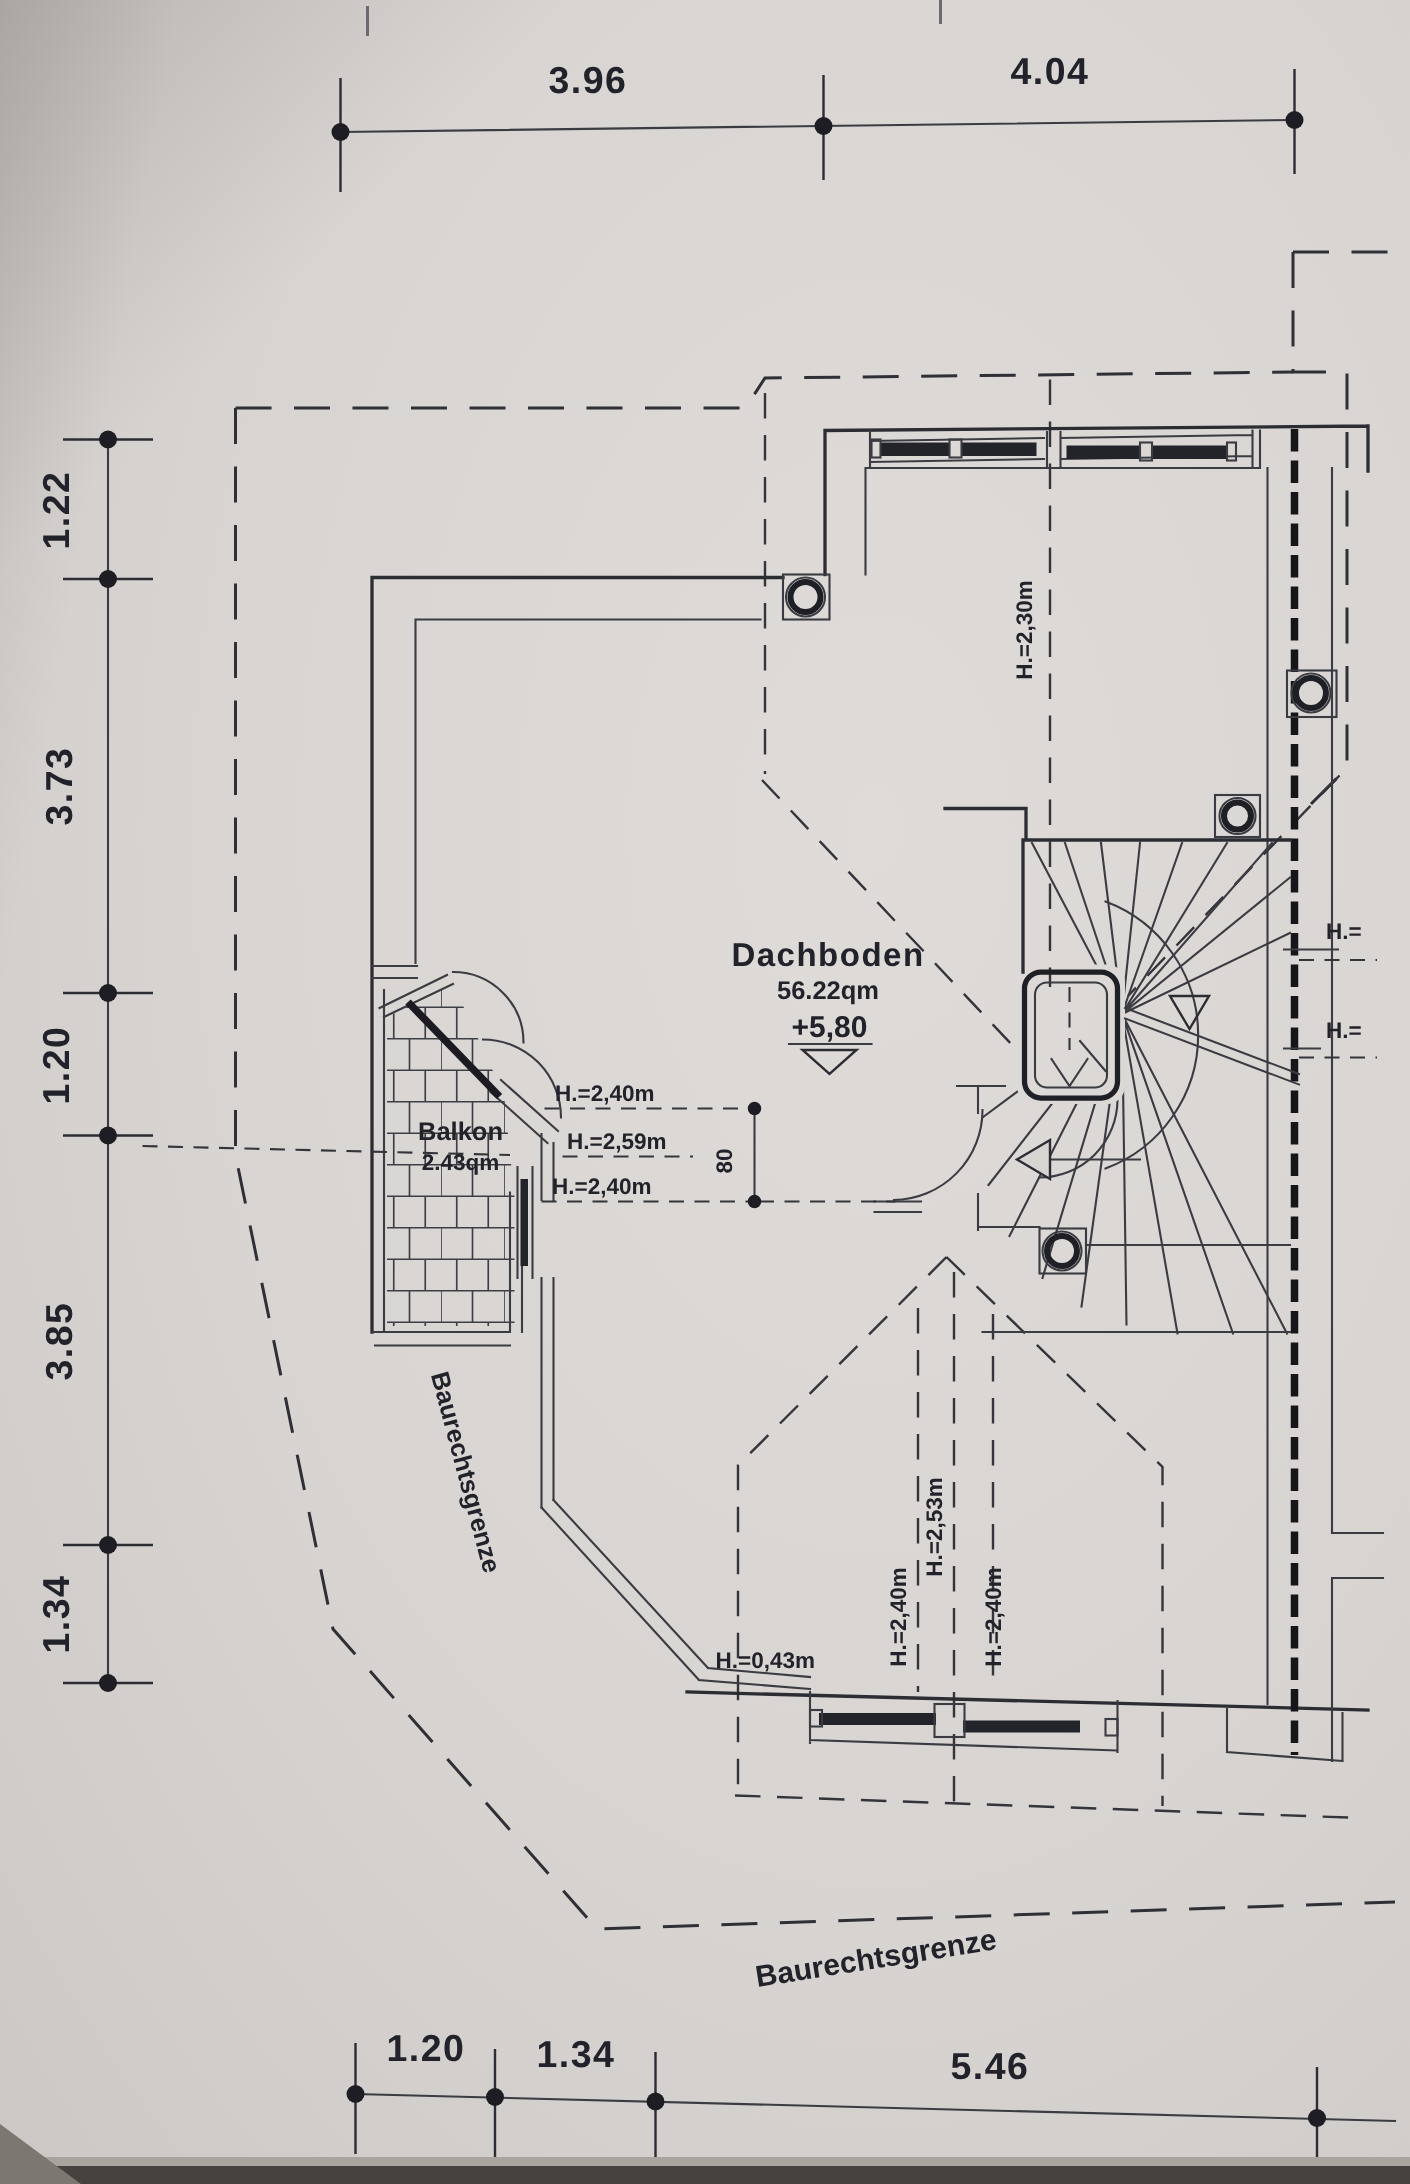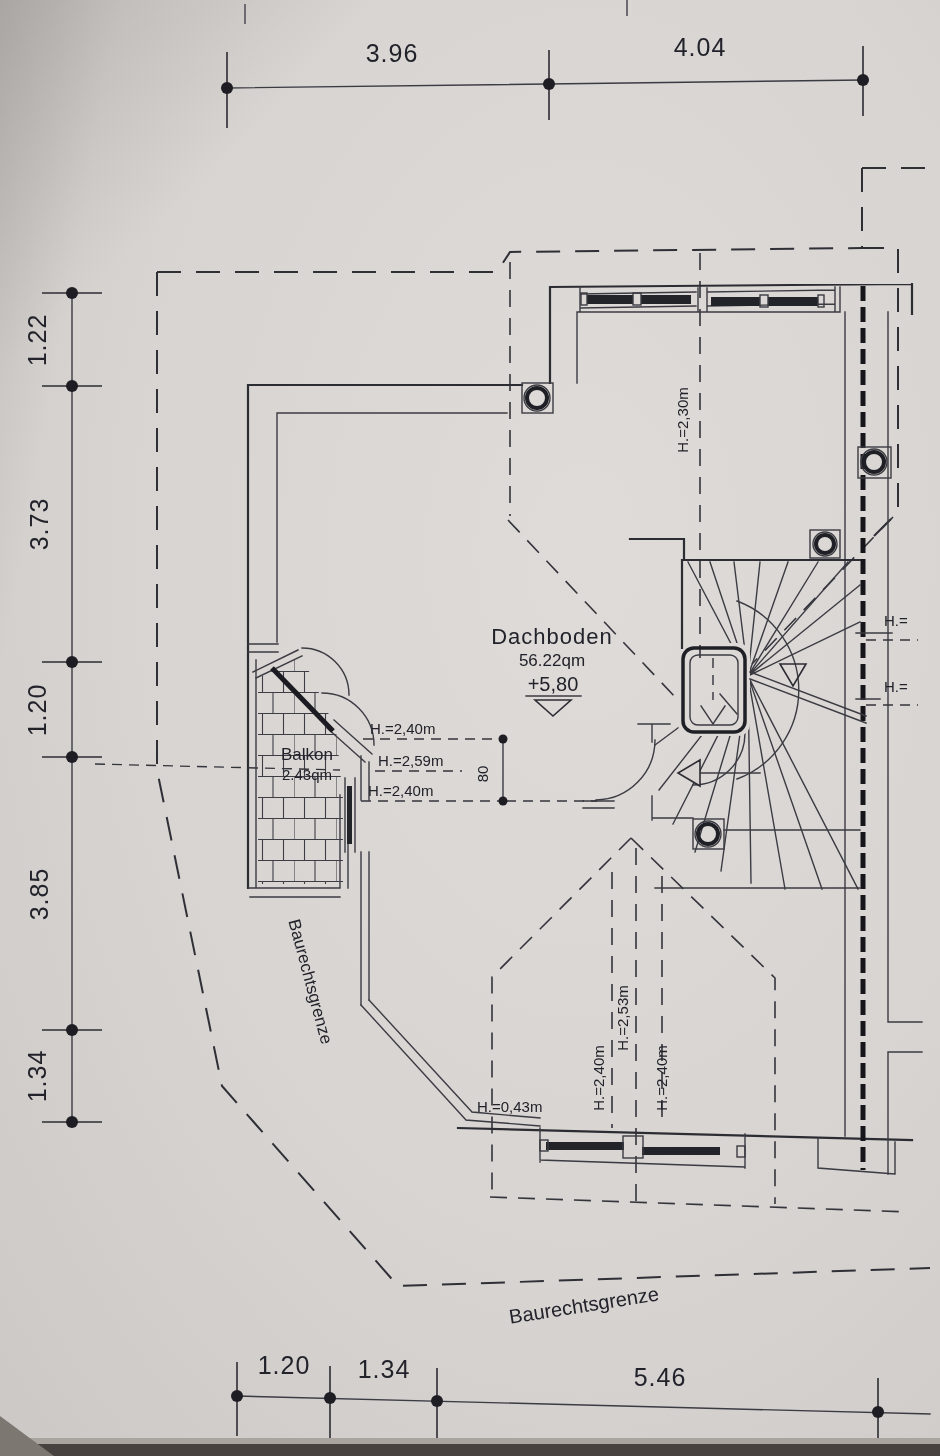--- a/index.html
+++ b/index.html
@@ -3,20 +3,21 @@
 <meta charset="utf-8">
 <style>
   html,body{margin:0;padding:0;}
   #page{
     position:relative;width:940px;height:1456px;overflow:hidden;
     background:
       linear-gradient(135deg, rgba(95,90,86,.22), rgba(0,0,0,0) 16%),
       linear-gradient(100deg, rgba(120,115,112,.20), rgba(0,0,0,0) 10%),
       radial-gradient(ellipse at 62% 38%, #dedbd9 0%, #d7d4d2 55%, #cbc8c6 100%);
     font-family:"Liberation Sans", sans-serif;
+    font-weight:bold;
   }
   svg{position:absolute;left:0;top:0;}
   
   .w2{stroke:#2c2c33;stroke-width:2.2;fill:none;stroke-linecap:square}
   .w1{stroke:#3b3b42;stroke-width:1.4;fill:none;stroke-linecap:square}
   .bnd{stroke:#2f2f36;stroke-width:2;fill:none;stroke-dasharray:24 15}
   .roofd{stroke:#34343b;stroke-width:1.6;fill:none;stroke-dasharray:17 11}
   .hd{stroke:#34343b;stroke-width:1.4;fill:none;stroke-dasharray:10 7}
   .thick{stroke:#15151a;stroke-width:5;fill:none;stroke-dasharray:15 6}
   .dark{fill:#23232a;stroke:none}

